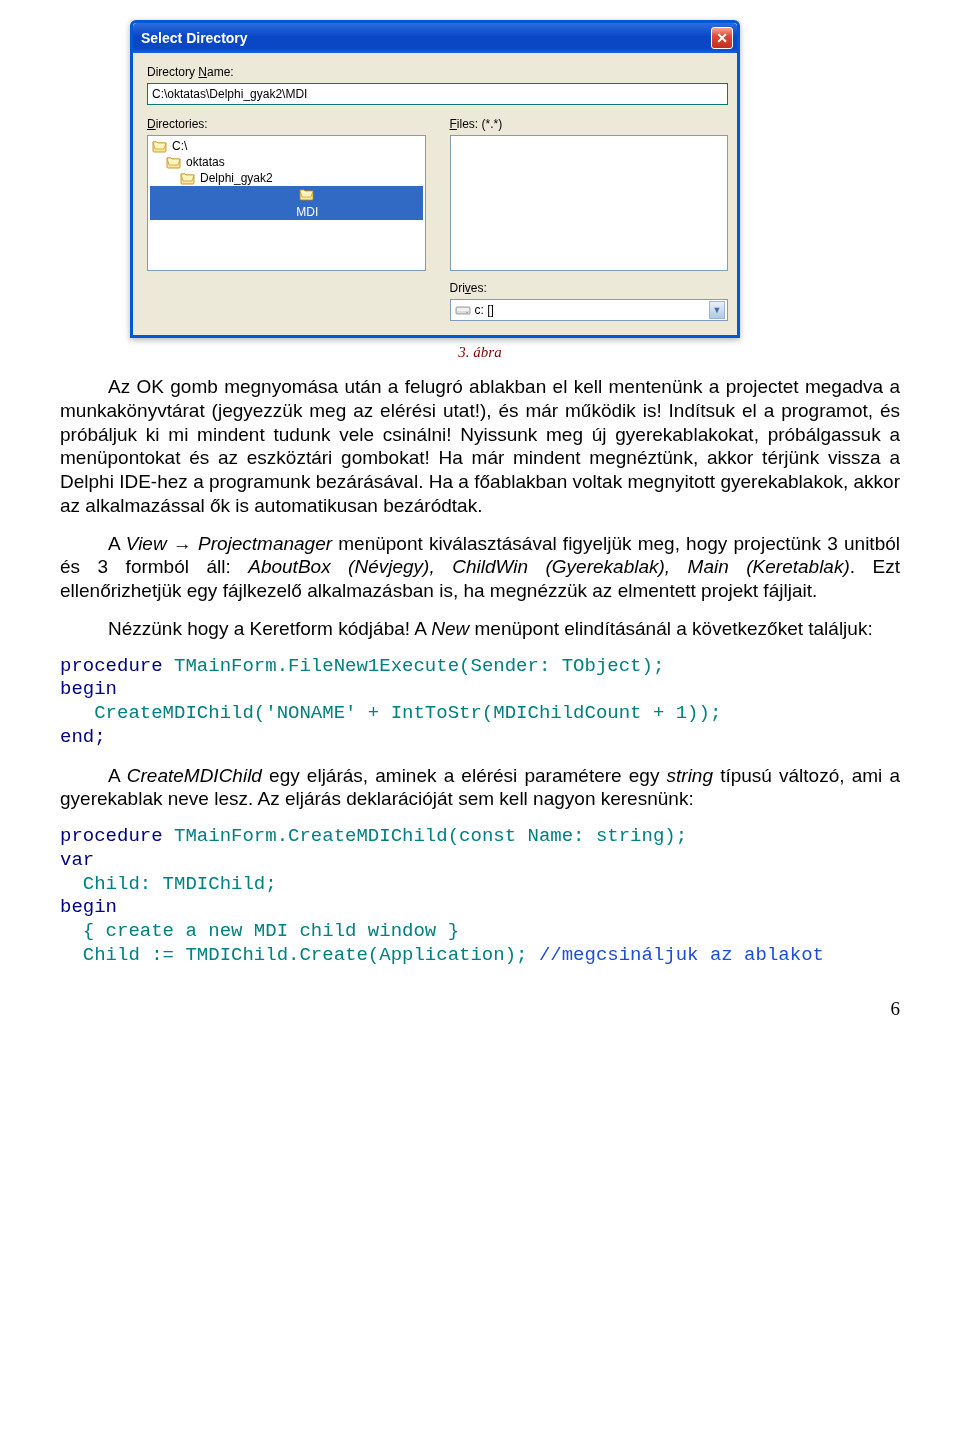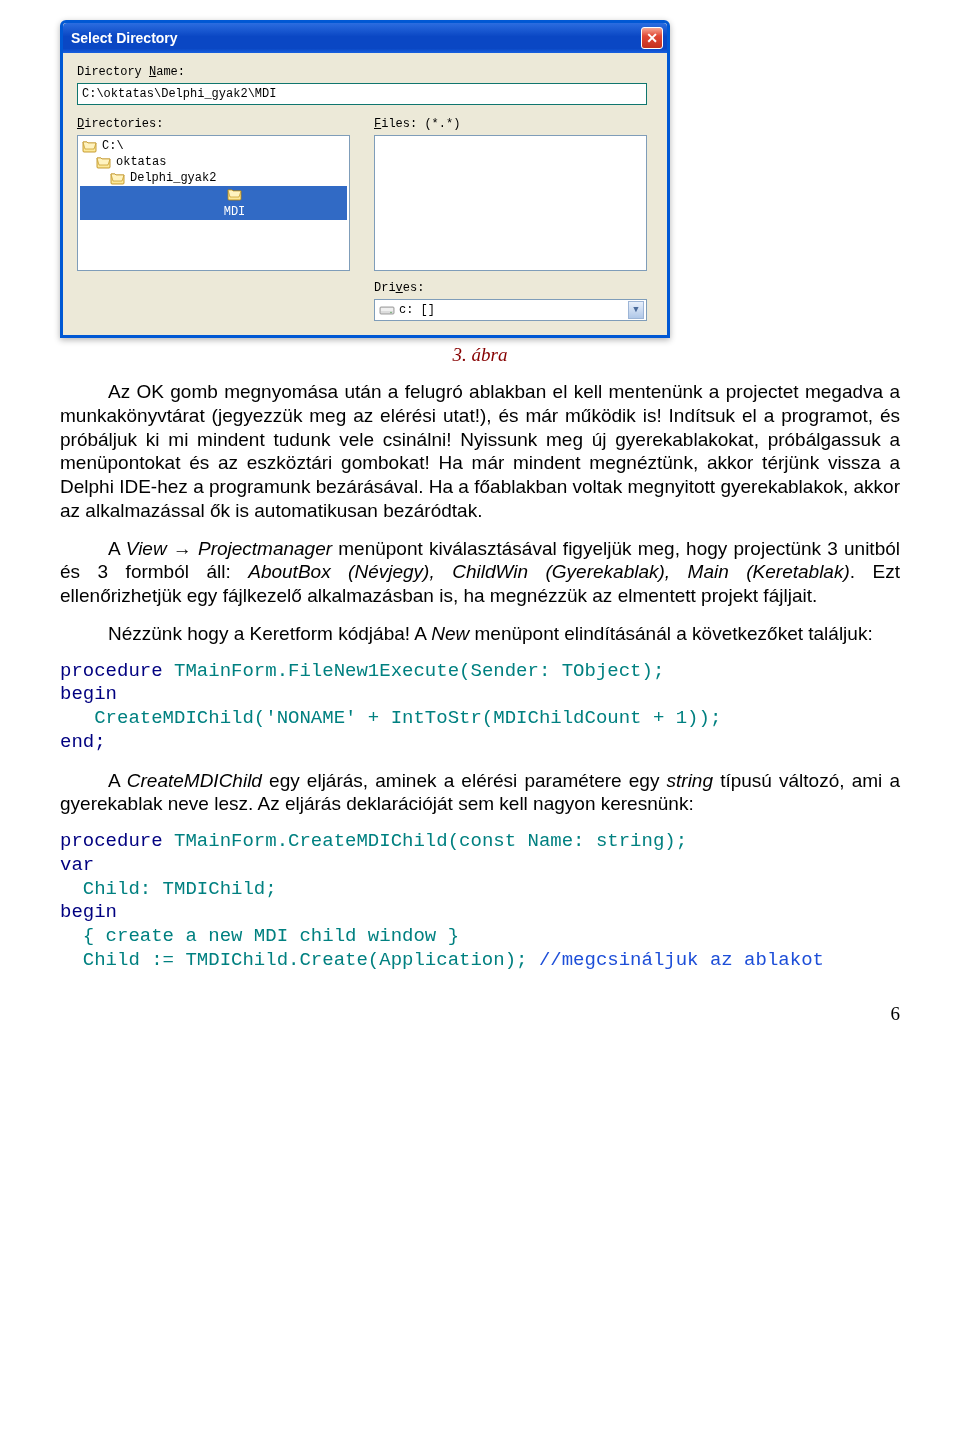--- a/index.html
+++ b/index.html
@@ -5,20 +5,21 @@
   * { box-sizing: border-box; margin: 0; padding: 0; }
   body {
     font-family: Arial, sans-serif;
     background: #fff;
     width: 960px;
     margin: 0 auto;
     padding: 20px 60px 20px 60px;
     color: #000;
   }
   .dialog-wrap {
+    margin-left: 70px;
     margin-bottom: 4px;
   }
   .dialog {
     width: 610px;
     border: 3px solid #0058d4;
     border-radius: 6px 6px 0 0;
     background: #ece9d8;
     box-shadow: 0 2px 6px rgba(0,0,0,0.3);
   }
   .titlebar {
@@ -39,22 +40,22 @@
   .close-btn {
     width: 22px; height: 22px;
     background: linear-gradient(to bottom, #f7a894, #e04735 40%, #c3301e);
     border: 1px solid #fff;
     border-radius: 3px;
     display: flex; align-items: center; justify-content: center;
     color: #fff; font-weight: bold; font-size: 14px;
     cursor: pointer;
   }
   .dialog-body {
-    padding: 12px 20px 14px 14px;
-    font-family: Liberation Mono, monospace;
+    padding: 12px 9px 14px 14px;
+    font-family: Liberation Sans, sans-serif;
     font-size: 12px;
   }
   .lbl { margin-bottom: 4px; display: block; }
   .underline { text-decoration: underline; }
   .text-input {
     width: 100%;
     height: 22px;
     border: 1px solid #0f766e;
     background: #fff;
     padding: 2px 4px;
@@ -126,21 +127,21 @@
     background: linear-gradient(to bottom, #ffffff, #ece9d8);
     font-size: 12px;
     font-family: inherit;
     cursor: pointer;
     padding: 0 8px;
   }
   .caption {
     text-align: center;
     font-style: italic;
     font-family: "Times New Roman", serif;
-    font-size: 19px;
+    font-size: 15px;
     color: #860000;
     margin: 6px 0 14px 0;
   }
   .body-text {
     font-family: Arial, sans-serif;
     font-size: 19px;
     line-height: 1.25;
     text-align: justify;
     margin-bottom: 14px;
   }

